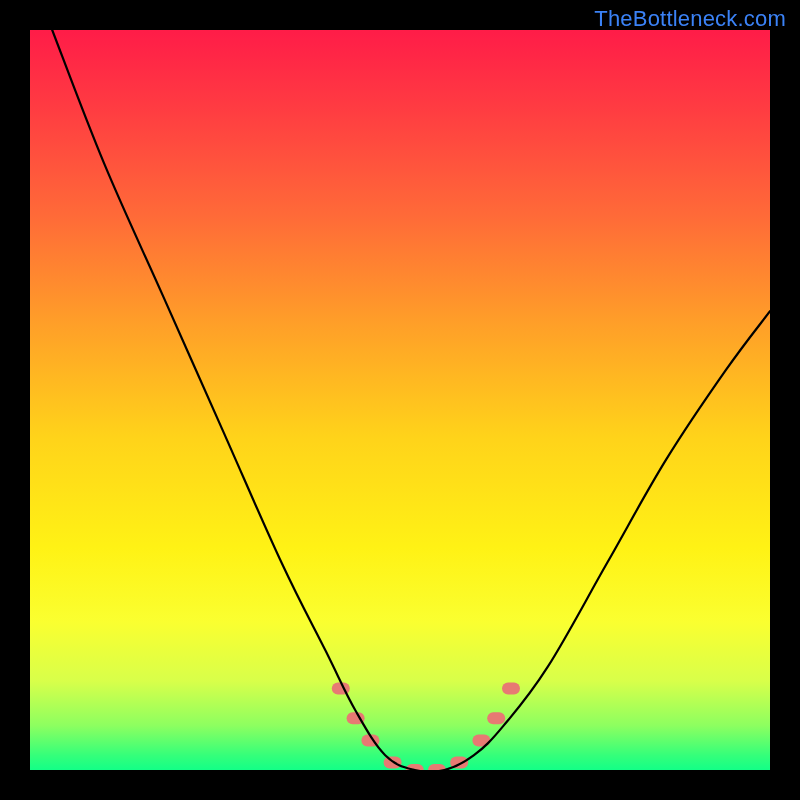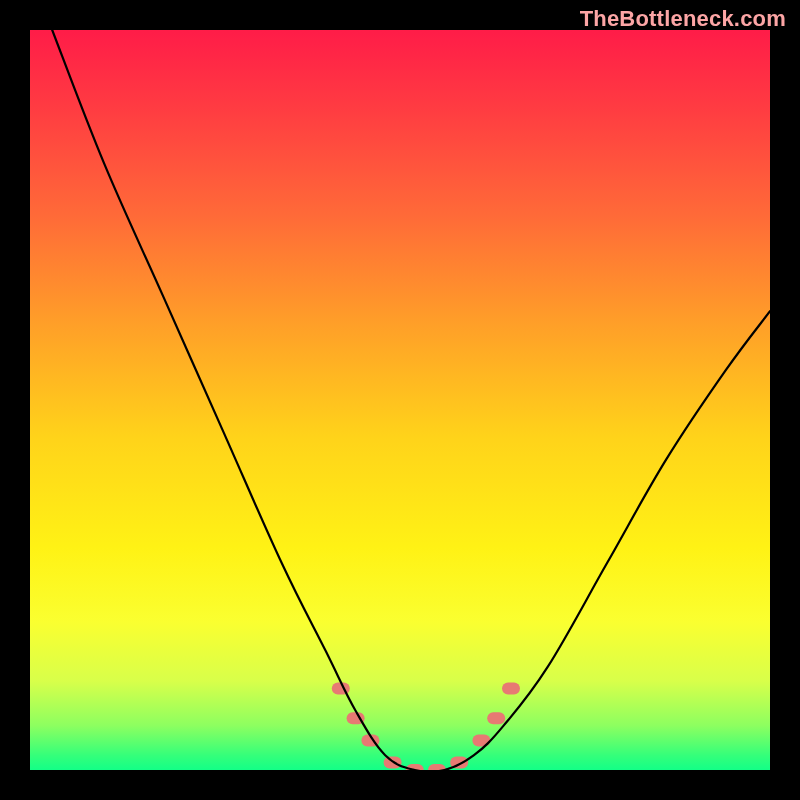--- a/index.html
+++ b/index.html
@@ -43,22 +43,22 @@
       #35ff7a 98%,
       #13ff87 100%
     );
   }
   .watermark {
     position: absolute;
     top: 6px;
     right: 14px;
     font-family: Arial, Helvetica, sans-serif;
     font-size: 22px;
-    font-weight: 700;
-    color: #fca5a5;
+    font-weight: 400;
+    color: #3b82f6;
     letter-spacing: 0.2px;
     user-select: none;
   }
   svg.curve {
     position: absolute;
     inset: 0;
   }
 </style>
 </head>
 <body>

